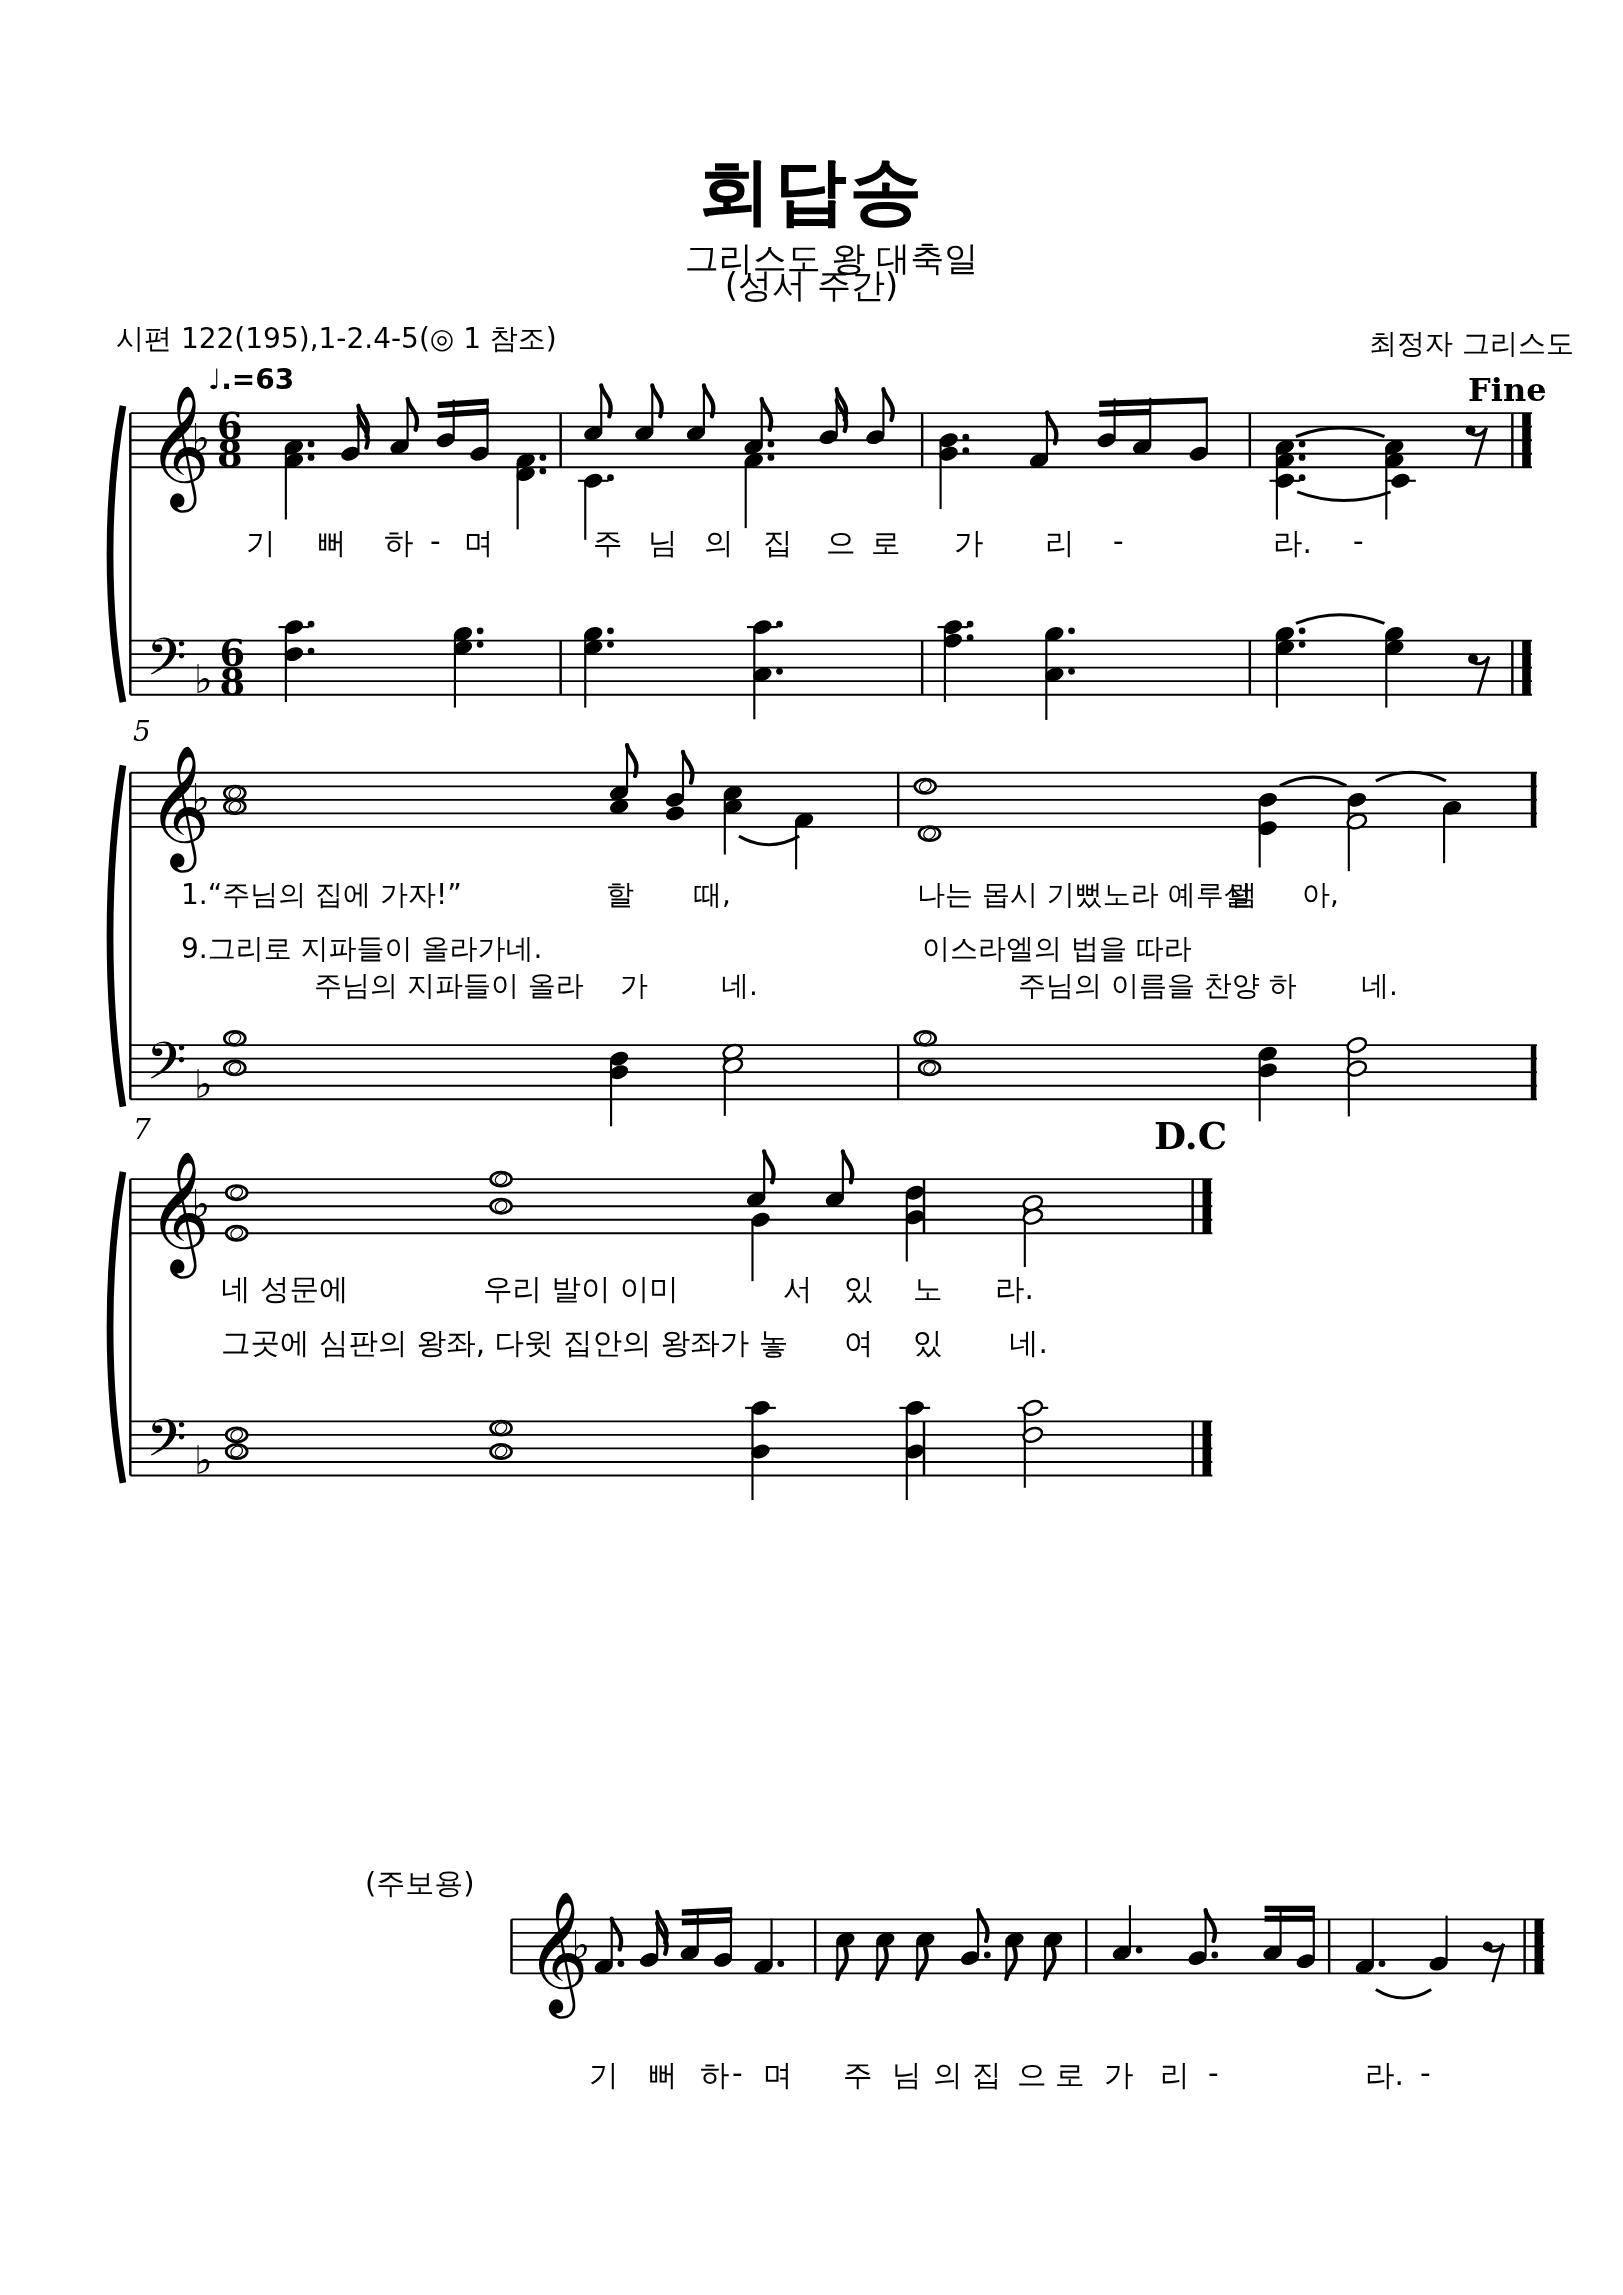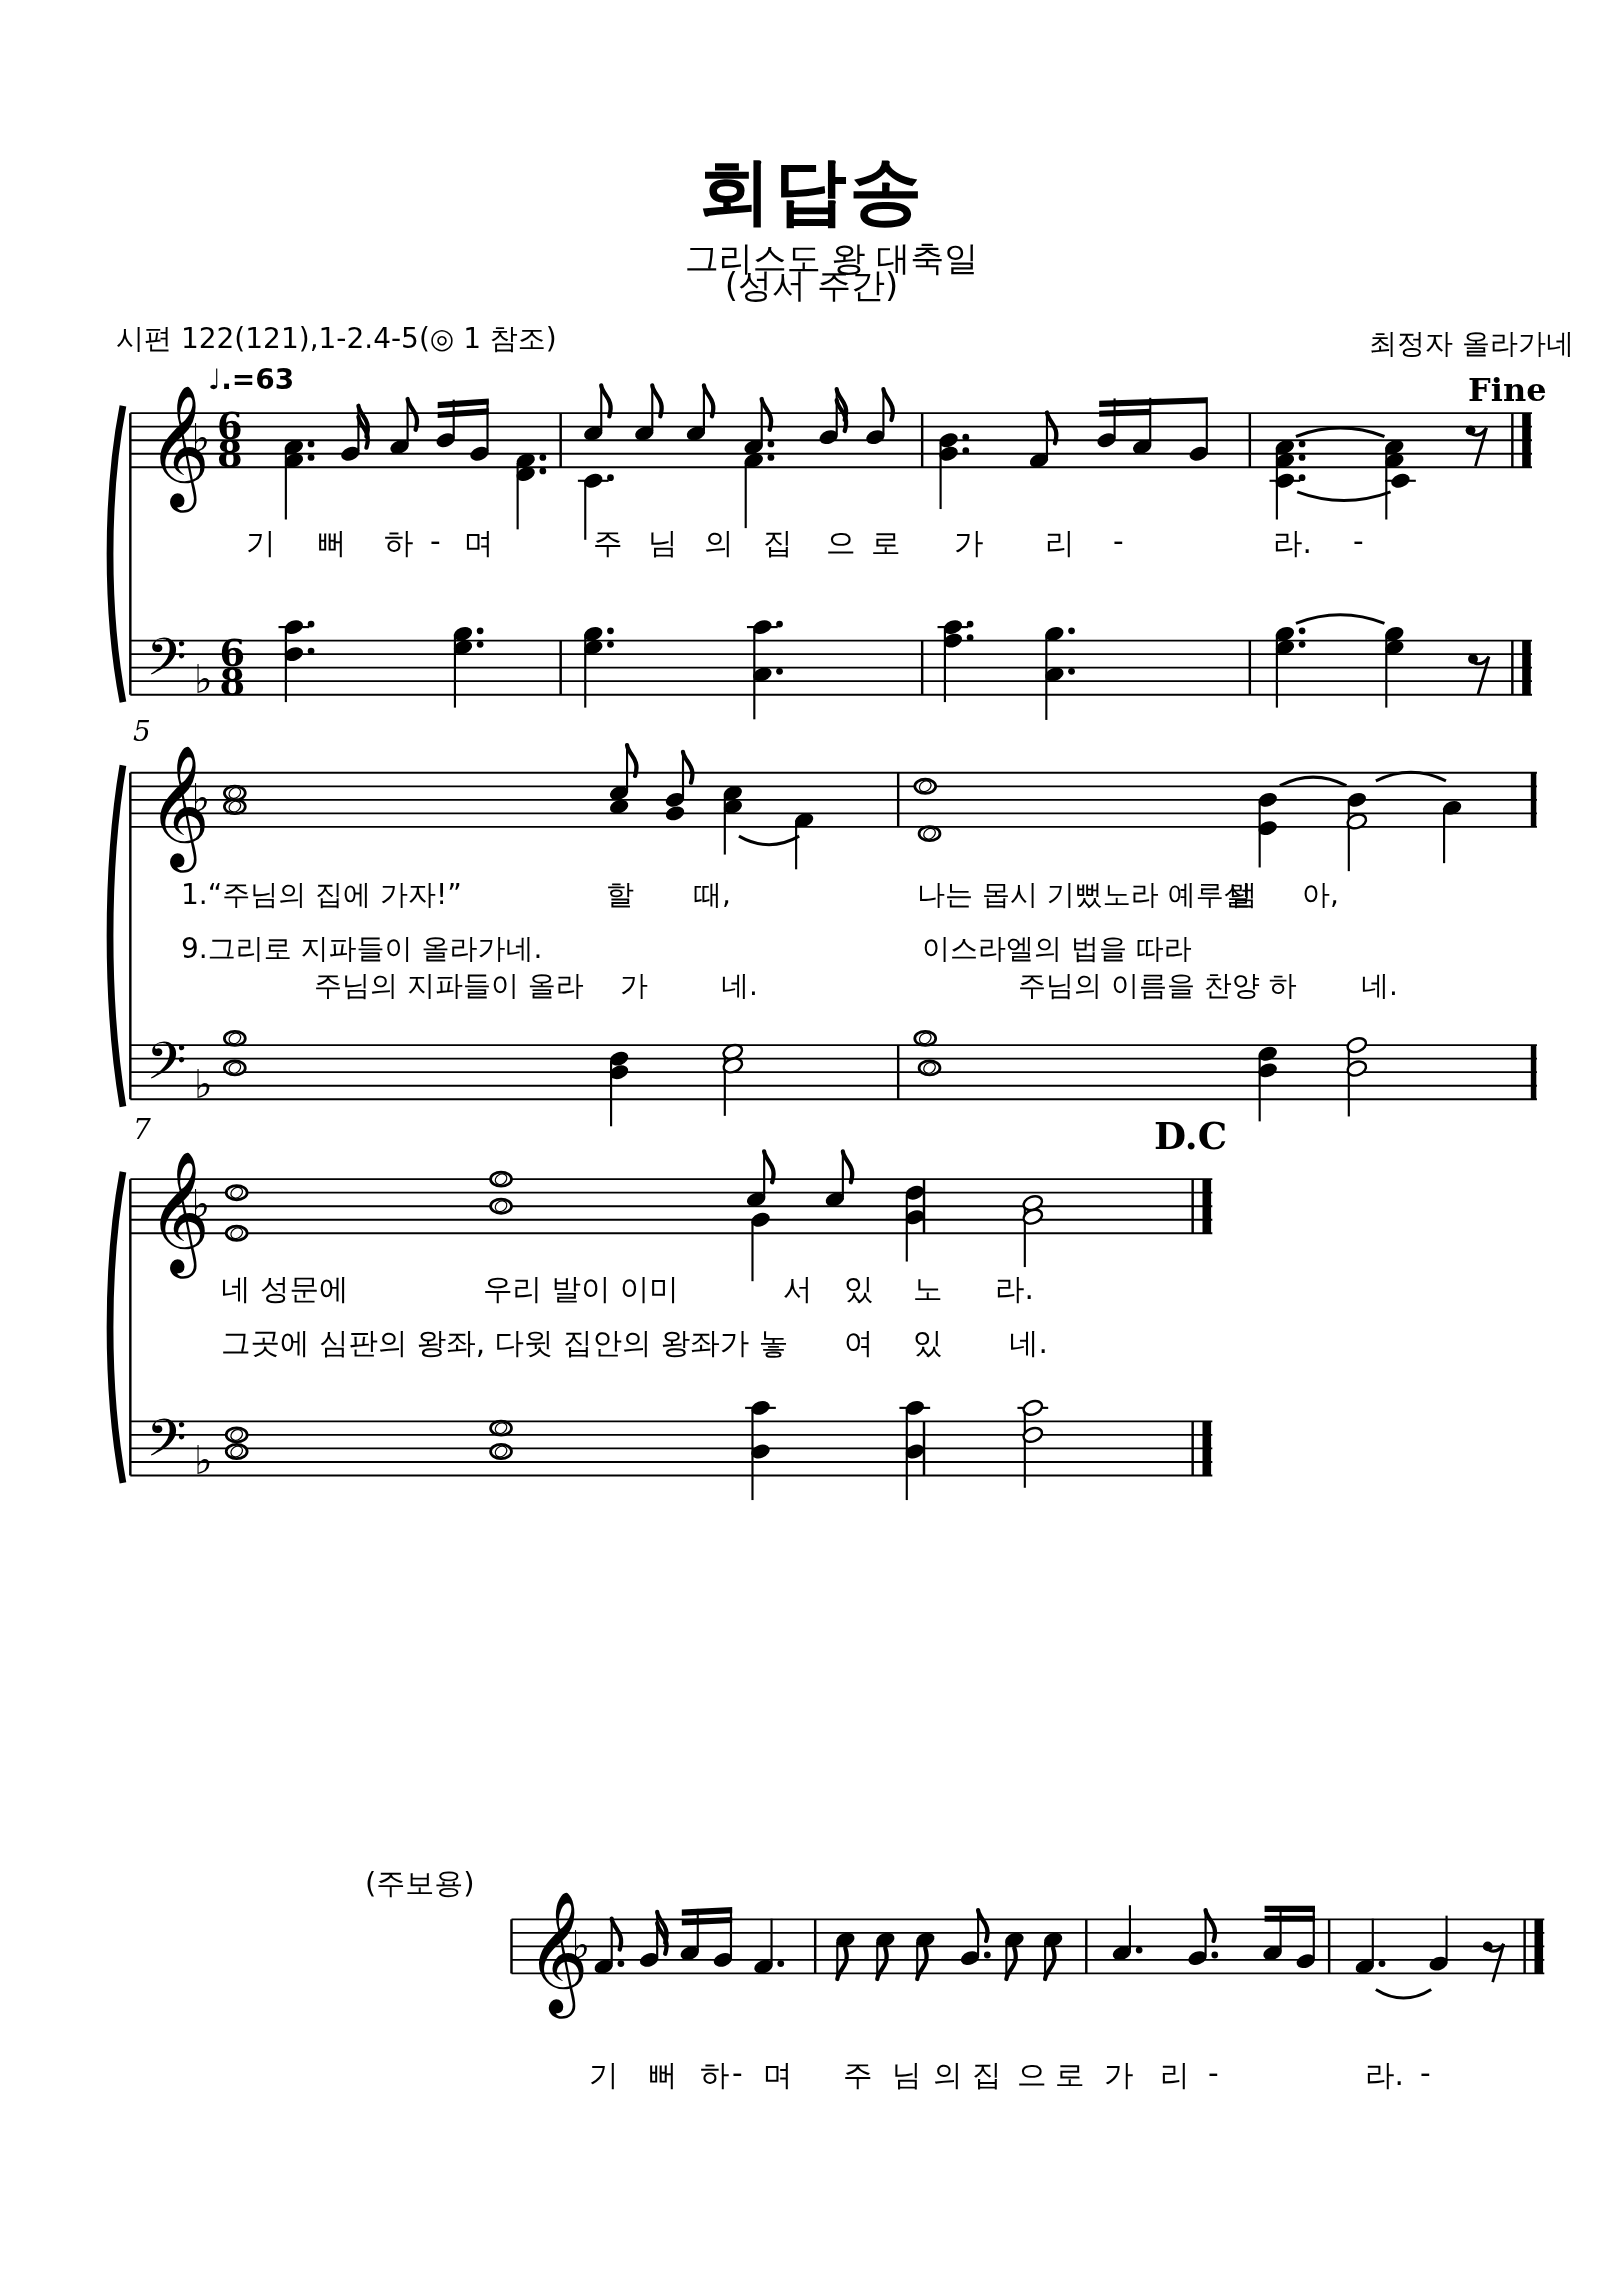--- a/index.html
+++ b/index.html
@@ -29,22 +29,22 @@
   .lyric-syl{position:absolute;top:0;white-space:nowrap;}
 </style>
 </head>
 <body>
 
 <div class="page">
 
   <div class="abs center" id="title">회답송</div>
   <div class="abs center" id="subtitle1">그리스도 왕 대축일</div>
   <div class="abs center" id="subtitle2">(성서 주간)</div>
-  <div class="abs" id="reference">시편 122(121),1-2.4-5(◎ 1 참조)</div>
-  <div class="abs" id="composer">최정자 올라가네</div>
+  <div class="abs" id="reference">시편 122(195),1-2.4-5(◎ 1 참조)</div>
+  <div class="abs" id="composer">최정자 그리스도</div>
   <div class="abs" id="tempo">♩.=63</div>
   <div class="abs" id="fine">Fine</div>
   <div class="abs" id="dc">D.C</div>
   <div class="abs" id="m5">5</div>
   <div class="abs" id="m7">7</div>
   <div class="abs" id="jubo">(주보용)</div>
 
   <svg id="score-svg" width="1623" height="2295" viewBox="0 0 2640 3733" xmlns="http://www.w3.org/2000/svg">
       <line x1="212" y1="672" x2="2492" y2="672" stroke="#000000" stroke-width="3"></line>
       <line x1="212" y1="694" x2="2492" y2="694" stroke="#000000" stroke-width="3"></line>

